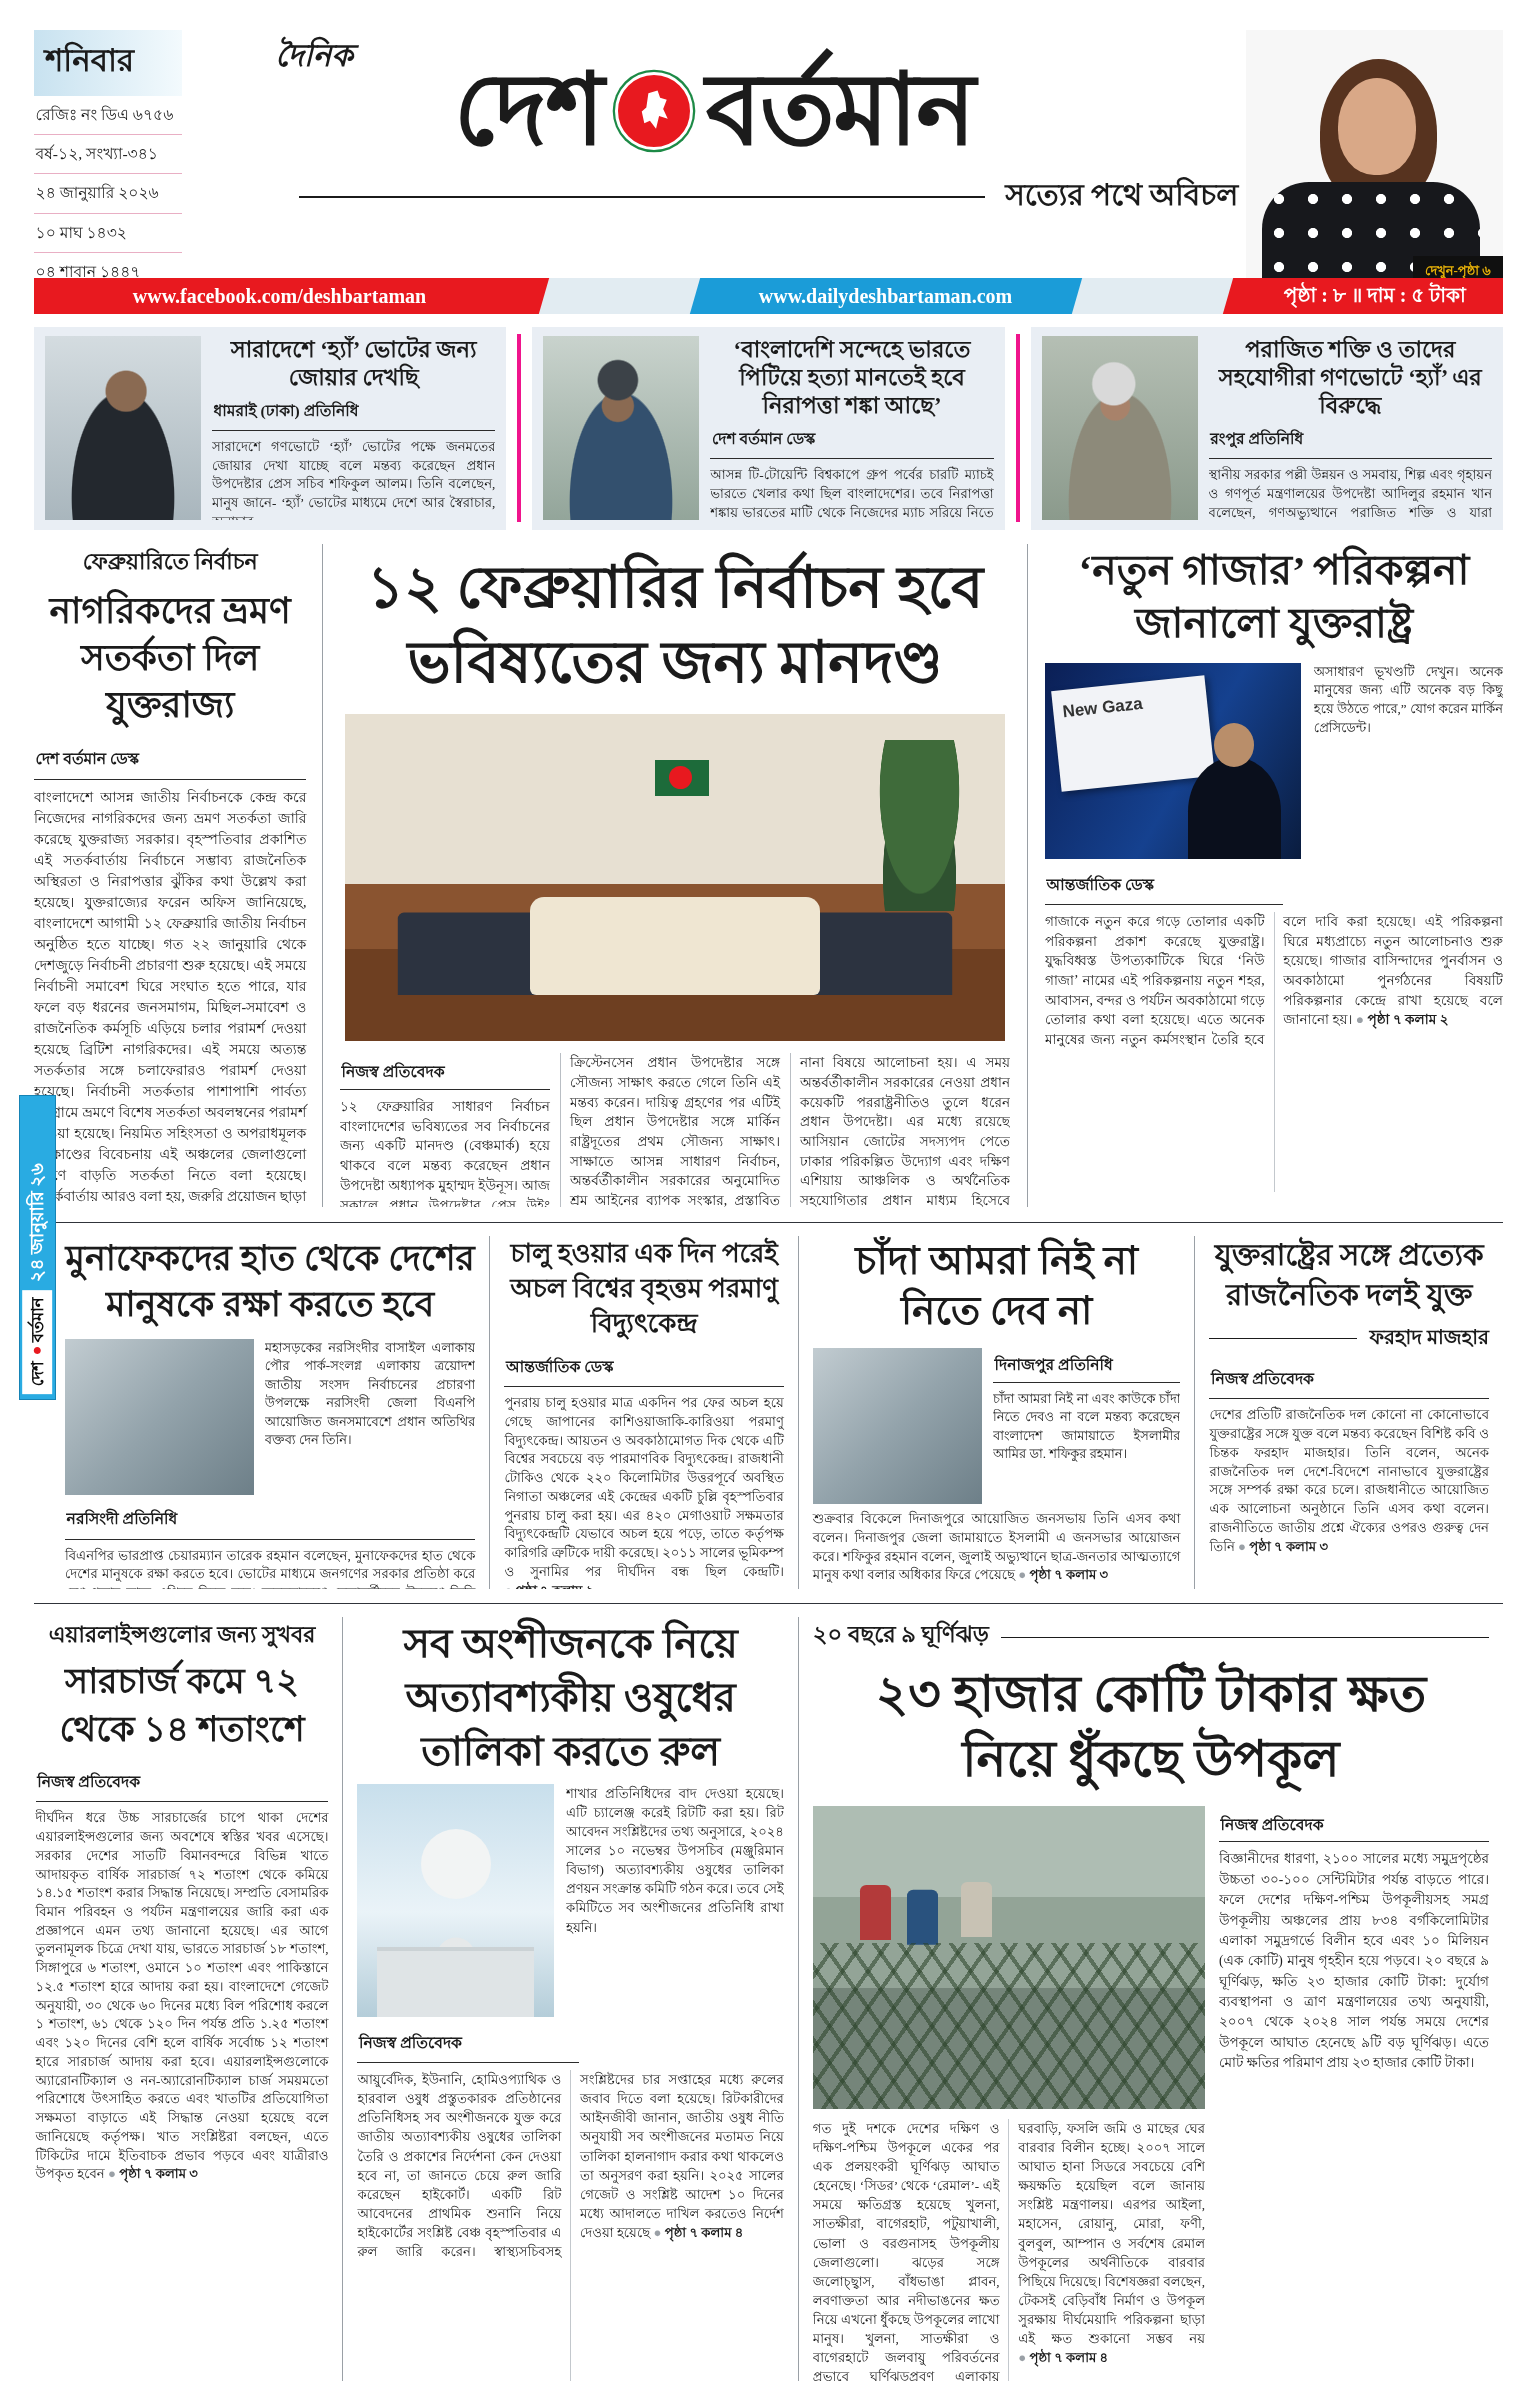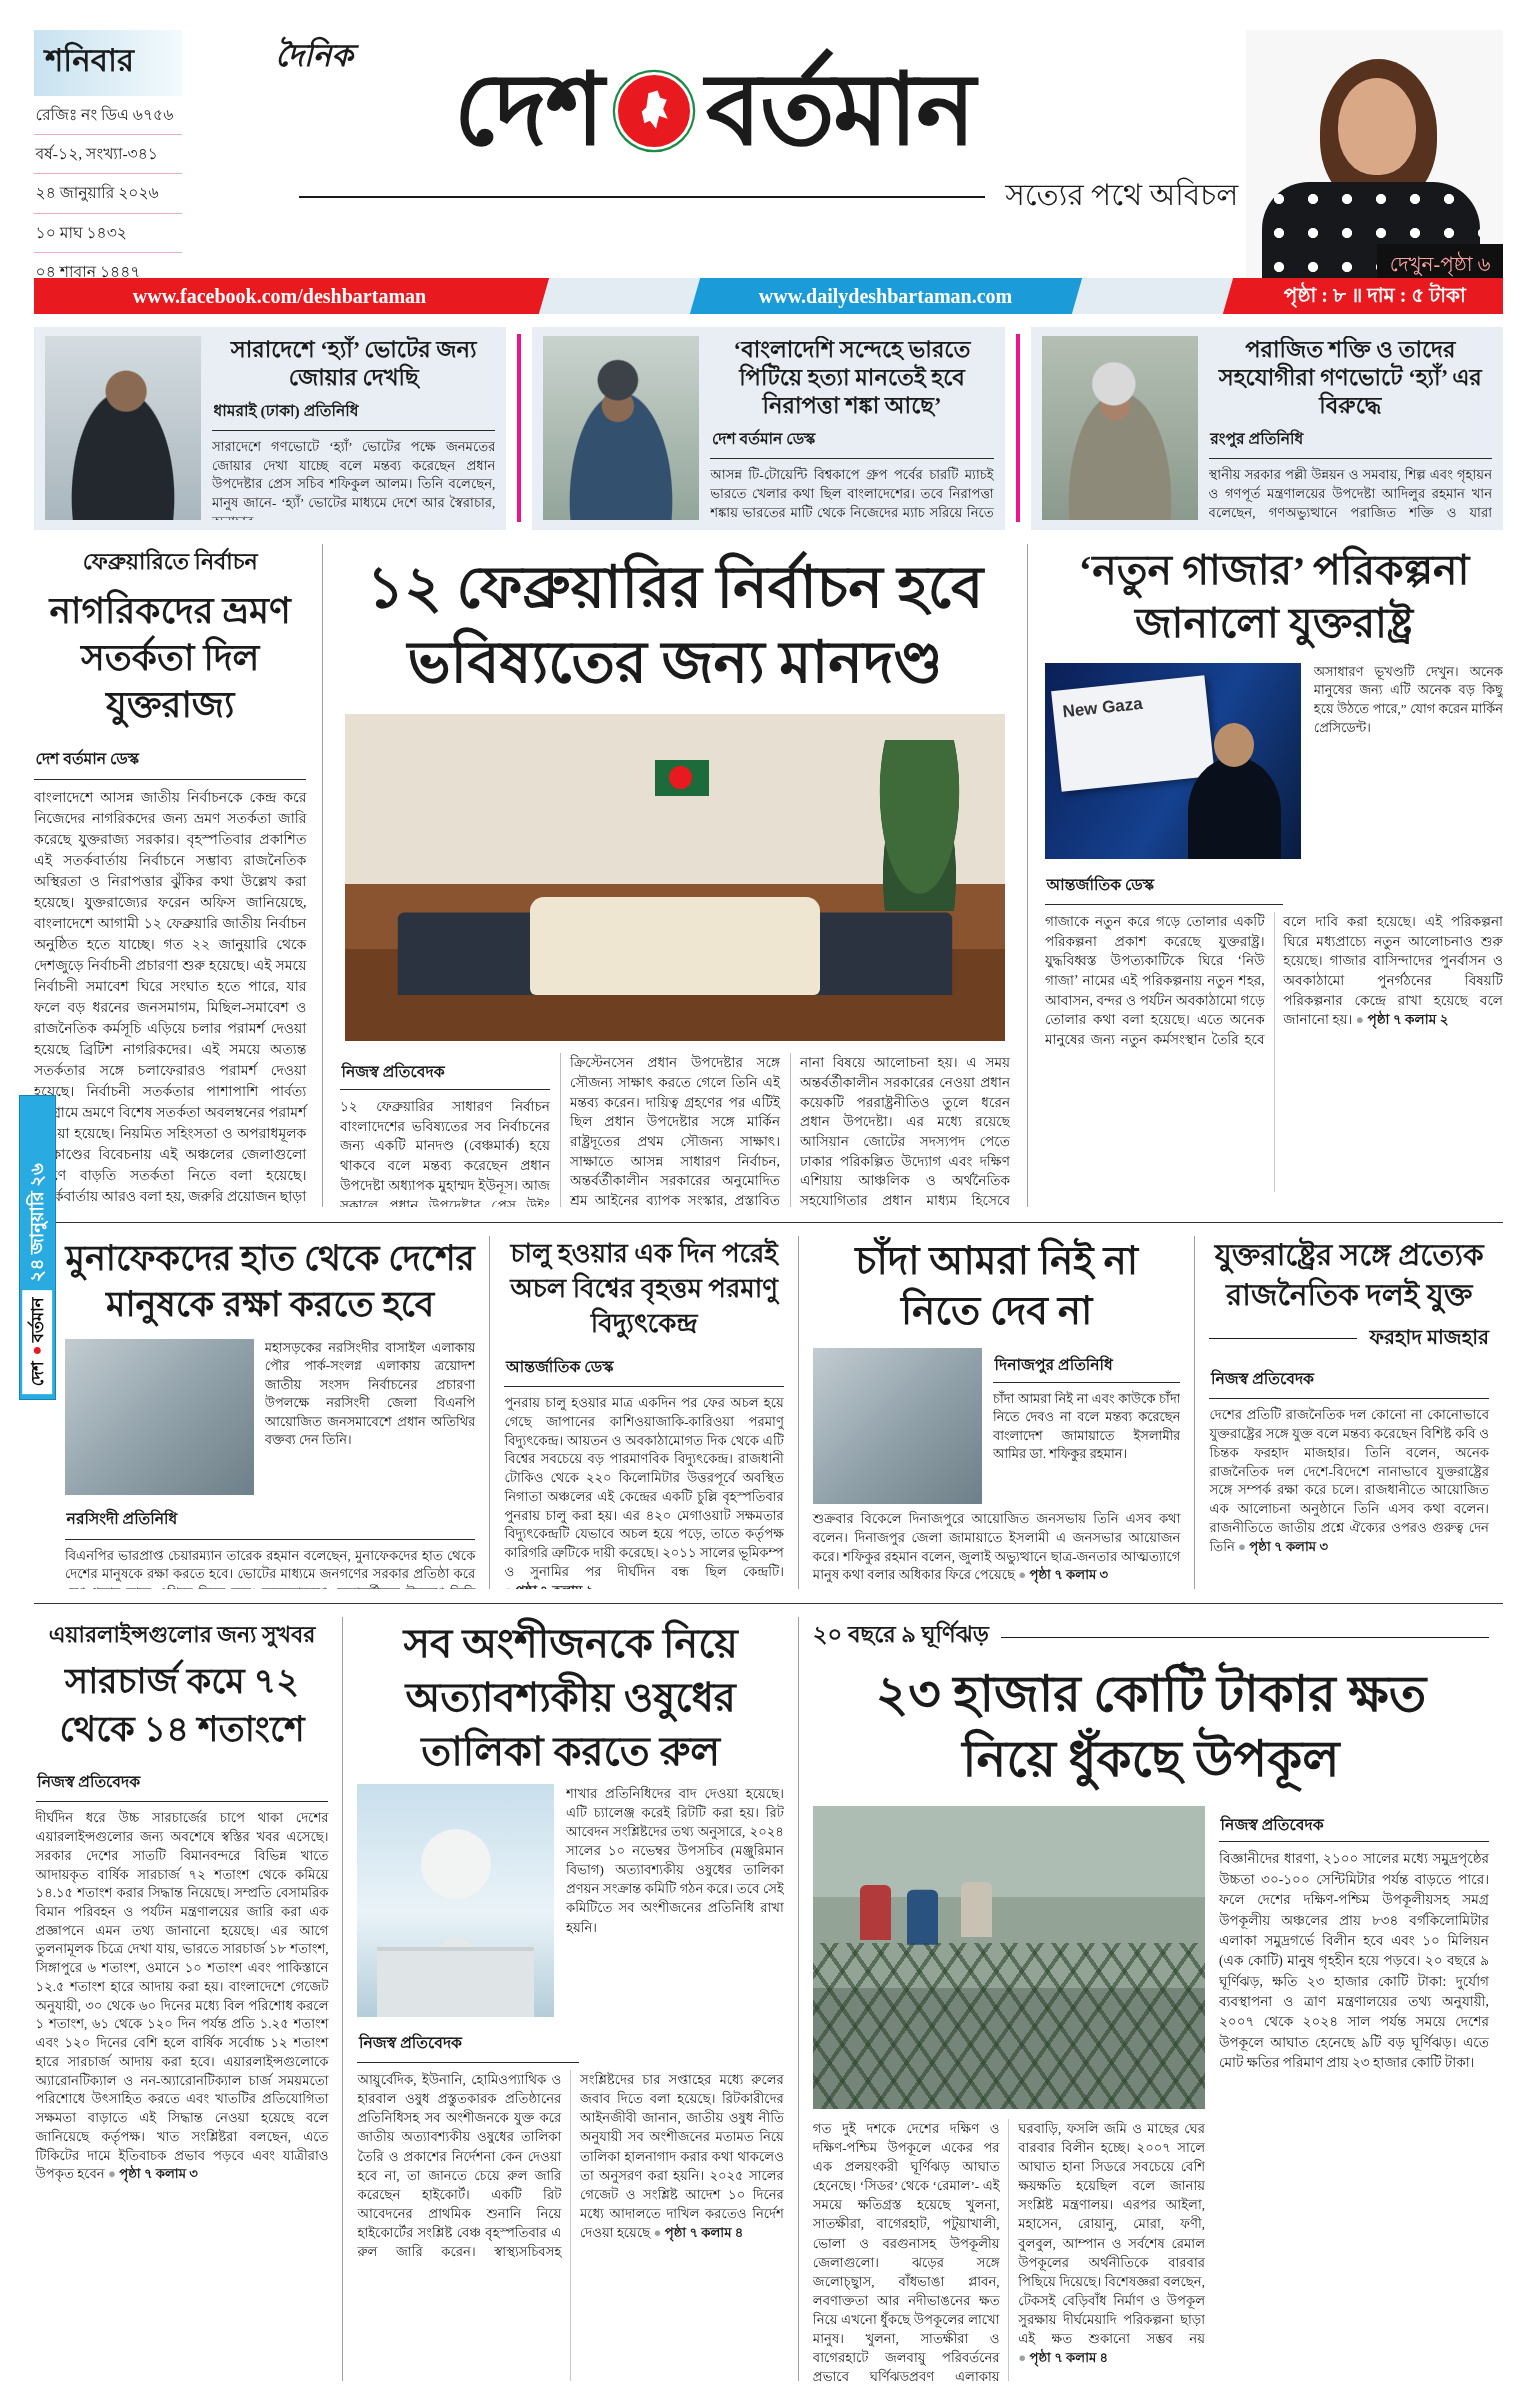--- a/index.html
+++ b/index.html
@@ -12,27 +12,27 @@
   .issue-info { width:148px; }
   .day-box { background:linear-gradient(90deg,#c8e2f0,#f3fafd); font-weight:800; font-size:31px; padding:6.2px 11px 7.8px; }
   .issue-line { font-size:15.6px; padding:7px 1.6px 5.4px; border-bottom:1.6px solid #e9afc4; }
   .masthead { flex:1; position:relative; text-align:center; padding-top:4.7px; }
   .daily { position:absolute; left:93px; top:1.6px; font-size:31px; font-weight:800;font-style:italic; }
   .title-row { display:flex; align-items:center; justify-content:center; gap:12.4px; margin-top:26.4px; }
   .title-word { font-size:100px; font-weight:800; line-height:1; letter-spacing:-1.6px; }
   .globe { width:78px; height:78px; border-radius:50%; background:#e8191f; border:3.1px solid #fff; box-shadow:0 0 0 2.3px #1d8a46; display:inline-flex; align-items:center; justify-content:center; flex:0 0 auto; }
   .tagline-row { display:flex; align-items:center; margin:11px 7.8px 0 117px; }
   .tagline-row .rule { flex:1; border-top:2.3px solid #1b1b1b; }
-  .tagline { font-size:29.6px; font-weight:400; margin-left:20px; white-space:nowrap; }
+  .tagline { font-size:29.6px; font-weight:700; margin-left:20px; white-space:nowrap; }
   .promo { width:257px; position:relative; height:268px; }
   .ph-model { position:absolute; inset:0 0 4.7px 0; background:#f7f7f7; overflow:hidden; }
   .model-hair { position:absolute; left:74px; top:29.6px; width:117px; height:148px; background:#57331f; border-radius:50% 50% 45% 45%; }
   .model-head { position:absolute; left:92px; top:48px; width:78px; height:97px; background:#d9a887; border-radius:50% 50% 46% 46%; }
   .model-dress { position:absolute; left:15.6px; top:152px; right:23px; bottom:0; background:radial-gradient(circle,#fff 4.7px,transparent 5.4px) 0 0/34px 34px,#17181c; border-radius:47px 47px 0 0; }
-  .promo-badge { position:absolute; right:0; bottom:11px; background:#101010; color:#fca5a5; font-size:20px; font-weight:400; padding:4.7px 12.4px; }
+  .promo-badge { position:absolute; right:0; bottom:11px; background:#101010; color:#eab308; font-size:13px; font-weight:700; padding:4.7px 12.4px; }
 
   
   .linkbar { display:flex; align-items:stretch; height:36px; margin:6.2px 34px 0; background:#e2ecf2; overflow:hidden; }
   .lb-seg { display:flex; align-items:center; justify-content:center; color:#fff; font-weight:800; font-size:20px; transform:skewX(-16deg); }
   .lb-seg > span { transform:skewX(16deg); white-space:nowrap; }
   .lb-red { background:#e8191f; }
   .lb-blue { background:#1b9cd8; }
   .lb-fb { flex:0 0 36%; margin-left:-18.7px; }
   .lb-web { flex:0 0 26%; }
   .lb-price { flex:0 0 20%; margin-right:-18.7px; }

